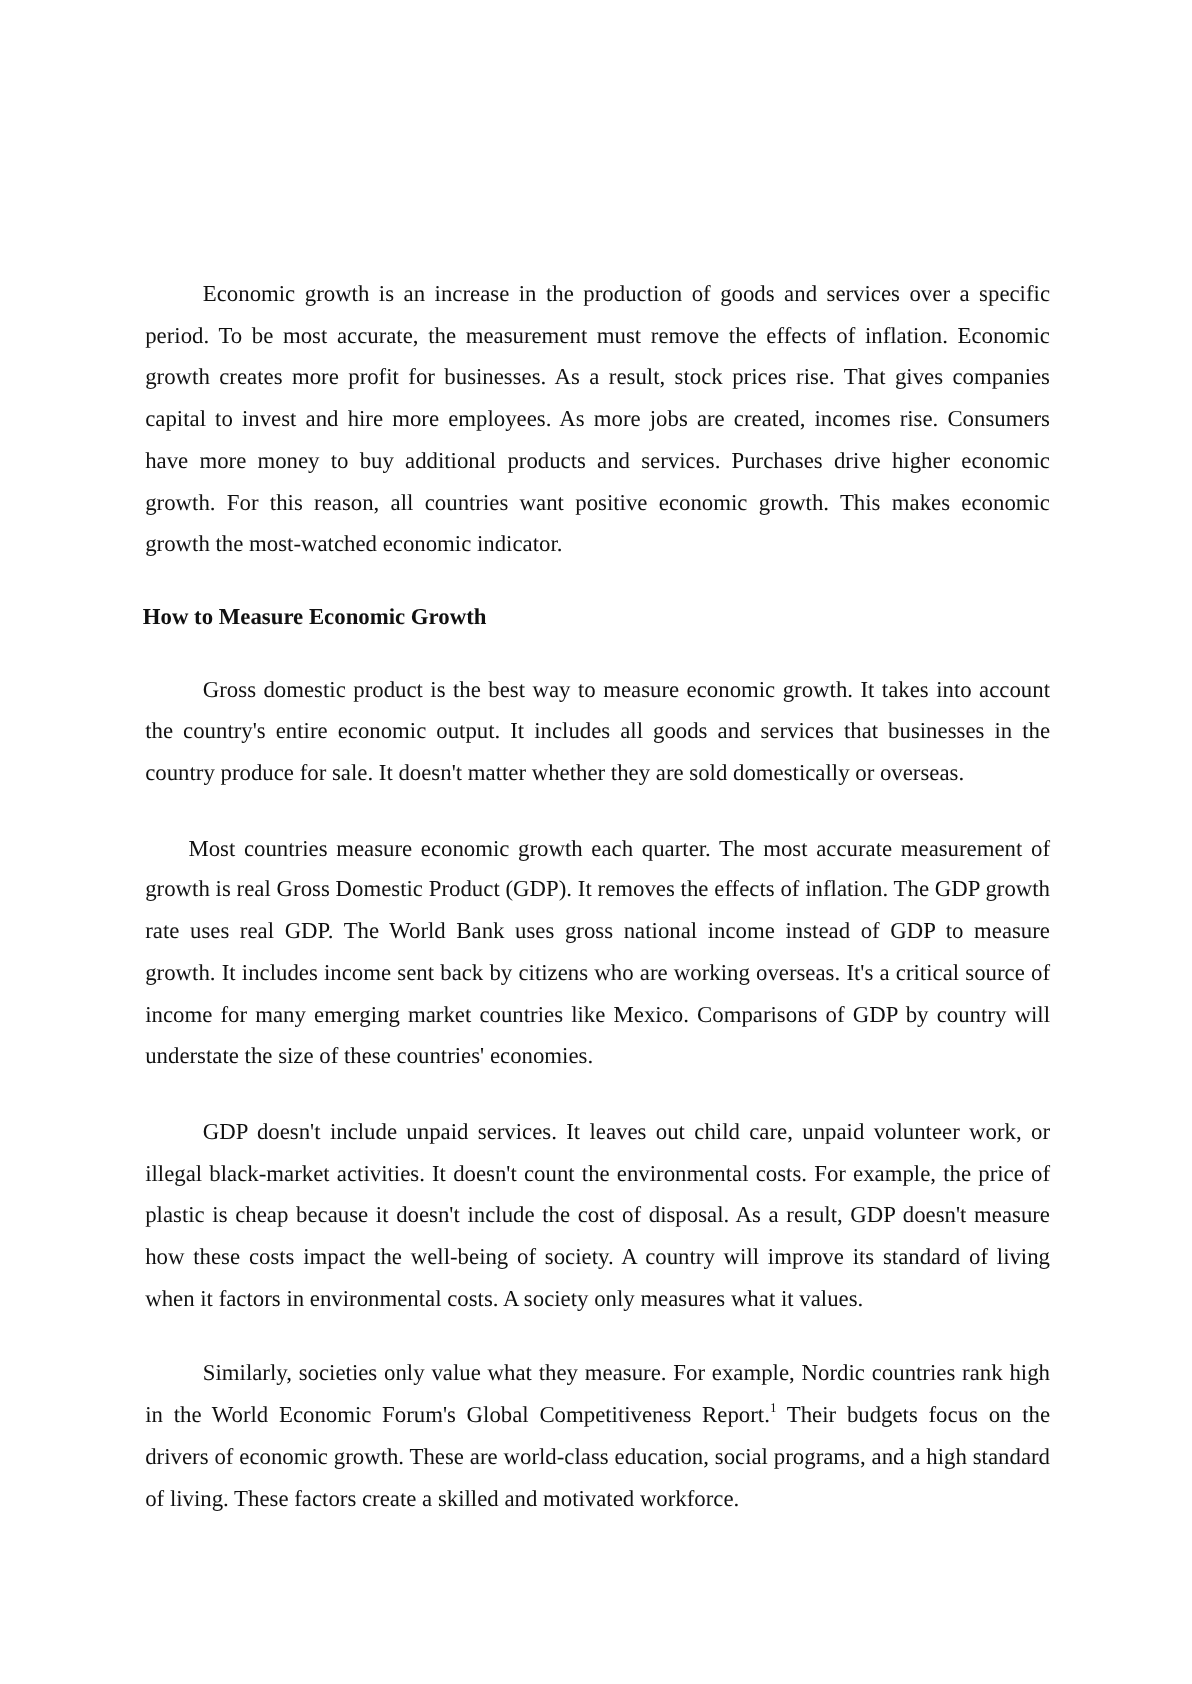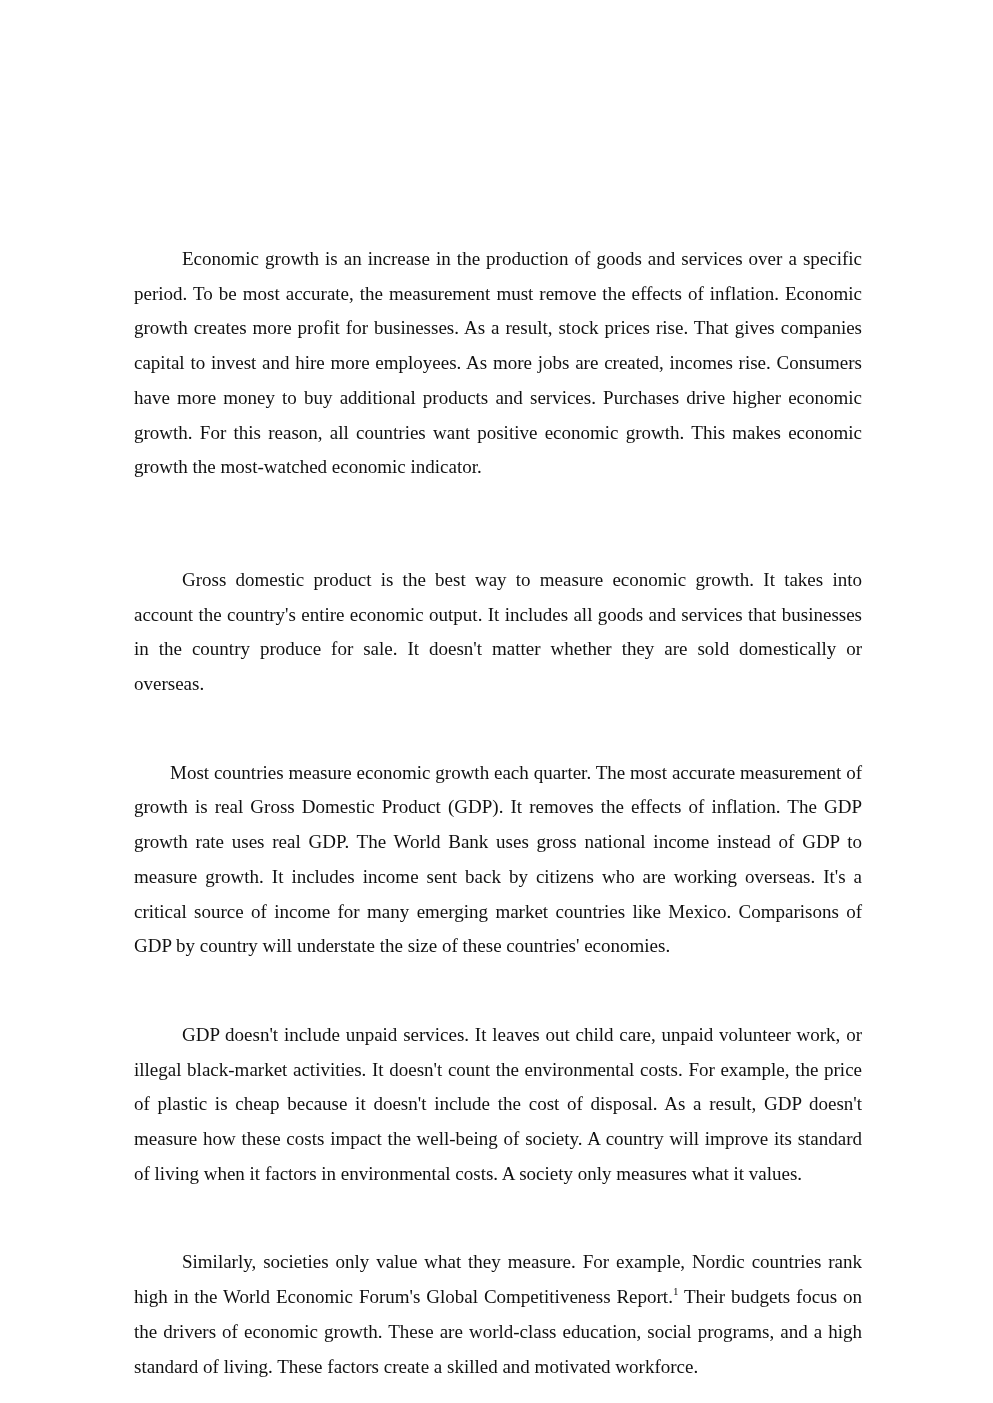--- a/index.html
+++ b/index.html
@@ -9,35 +9,36 @@
       font-family: "Liberation Serif", "DejaVu Serif", serif; color: #111111;
     }
     .title {
       position: absolute; left: 0; top: 116px; width: 993px; text-align: center;
       font-weight: bold; font-size: 21.5px; letter-spacing: 0.1px; margin: 0;
     }
     .body {
       position: absolute; left: 119px; top: 227px; width: 758px;
       font-size: 19px; line-height: 34.7px;
     }
-    .para { margin: 15px; text-align: justify; text-indent: 48px; font-family: Liberation Serif, serif; }
+    .para { margin: 2px; text-align: justify; text-indent: 48px; font-family: Liberation Serif, serif; }
     .para.indent-small { text-indent: 36px; }
     .gap { height: 24px; }
     .heading { margin: 0; font-weight: bold; font-size: 19px; line-height: 34.7px; }
     sup { font-size: 11px; line-height: 0; vertical-align: 8px; }
   </style>
 </head>
 <body>
 
 <div class="page">
 
   <div class="body">
     <p class="para">Economic growth is an increase in the production of goods and services over a specific period. To be most accurate, the measurement must remove the effects of inflation. Economic growth creates more profit for businesses. As a result, stock prices rise. That gives companies capital to invest and hire more employees. As more jobs are created, incomes rise. Consumers have more money to buy additional products and services. Purchases drive higher economic growth. For this reason, all countries want positive economic growth. This makes economic growth the most-watched economic indicator.</p>
     <div class="gap"></div>
 
+    <h2 class="heading">How to Measure Economic Growth</h2>
     <div class="gap"></div>
 
     <p class="para">Gross domestic product is the best way to measure economic growth. It takes into account the country's entire economic output. It includes all goods and services that businesses in the country produce for sale. It doesn't matter whether they are sold domestically or overseas.</p>
     <div class="gap"></div>
 
     <p class="para indent-small">Most countries measure economic growth each quarter. The most accurate measurement of growth is real Gross Domestic Product (GDP). It removes the effects of inflation. The GDP growth rate uses real GDP. The World Bank uses gross national income instead of GDP to measure growth. It includes income sent back by citizens who are working overseas. It's a critical source of income for many emerging market countries like Mexico. Comparisons of GDP by country will understate the size of these countries' economies.</p>
     <div class="gap"></div>
 
     <p class="para">GDP doesn't include unpaid services. It leaves out child care, unpaid volunteer work, or illegal black-market activities. It doesn't count the environmental costs. For example, the price of plastic is cheap because it doesn't include the cost of disposal. As a result, GDP doesn't measure how these costs impact the well-being of society. A country will improve its standard of living when it factors in environmental costs. A society only measures what it values.</p>
     <div class="gap"></div>

